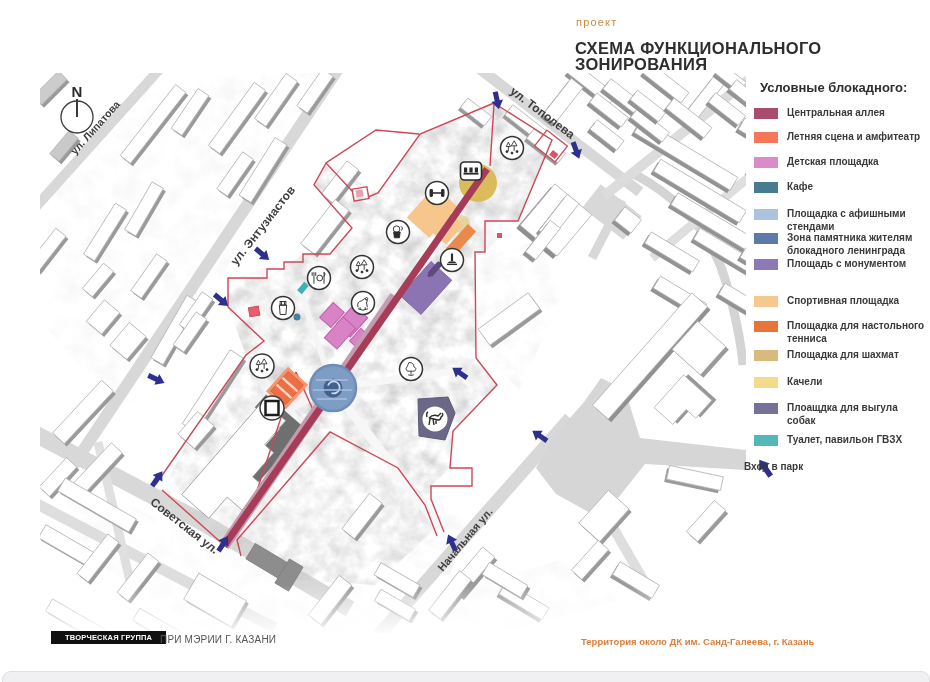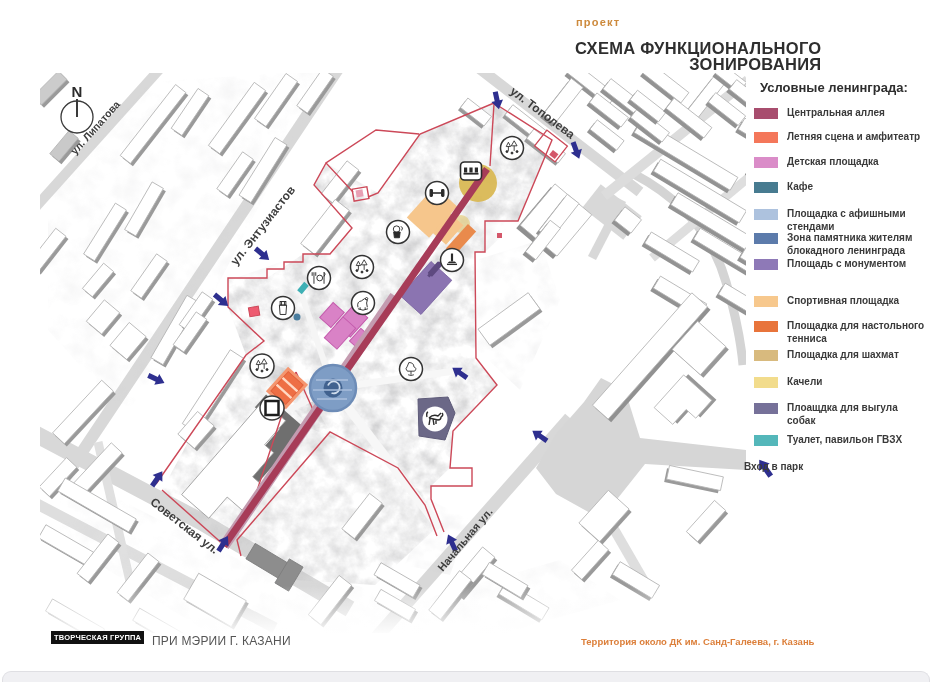--- a/index.html
+++ b/index.html
@@ -787,25 +787,25 @@
 
 <text x="0" y="0" transform="translate(540,116) rotate(37)" text-anchor="middle" font-size="12" font-weight="bold" fill="#3d3d3d" font-family="Liberation Sans, sans-serif">ул. Тополева</text>
 
 <text x="0" y="0" transform="translate(182,529) rotate(38)" text-anchor="middle" font-size="12" font-weight="bold" fill="#3d3d3d" font-family="Liberation Sans, sans-serif">Советская ул.</text>
 
 <text x="0" y="0" transform="translate(468,542) rotate(-50)" text-anchor="middle" font-size="11" font-weight="bold" fill="#3d3d3d" font-family="Liberation Sans, sans-serif">Начальная ул.</text>
 
 <rect x="40" y="586" width="706" height="48" fill="url(#fadeb)" opacity="0.95"></rect>
 </svg>
 
-<div class="abs" style="left:576px;top:16px;font-size:11px;font-weight:bold;letter-spacing:1.2px;color:#cd8a3d;">проект</div>
-
-<div class="abs" style="left:575px;top:40px;font-size:16.5px;font-weight:bold;letter-spacing:0.3px;color:#2e2e2e;line-height:16px;text-align:right;">СХЕМА ФУНКЦИОНАЛЬНОГО<br>ЗОНИРОВАНИЯ</div>
-
-<div class="abs" style="left:760px;top:80px;font-size:13px;font-weight:bold;color:#2e2e2e;">Условные ленинграда:</div>
+<div class="abs" style="left:576px;top:16px;font-size:11px;font-weight:normal;letter-spacing:1.2px;color:#cd8a3d;">проект</div>
+
+<div class="abs" style="left:575px;top:40px;font-size:16.5px;font-weight:bold;letter-spacing:0.3px;color:#2e2e2e;line-height:16px;">СХЕМА ФУНКЦИОНАЛЬНОГО<br>ЗОНИРОВАНИЯ</div>
+
+<div class="abs" style="left:760px;top:80px;font-size:13px;font-weight:bold;color:#2e2e2e;">Условные блокадного:</div>
 
 <div class="abs" style="left:754px;top:108px;width:24px;height:11px;background:#a84d6e;"></div>
 
 <div class="abs" style="left:787px;top:107px;width:150px;font-size:10px;font-weight:bold;color:#3a3a3a;line-height:12.5px;white-space:nowrap;">Центральная аллея</div>
 
 <div class="abs" style="left:754px;top:132px;width:24px;height:11px;background:#f4775a;"></div>
 
 <div class="abs" style="left:787px;top:131px;width:150px;font-size:10px;font-weight:bold;color:#3a3a3a;line-height:12.5px;white-space:nowrap;">Летняя сцена и амфитеатр</div>
 
 <div class="abs" style="left:754px;top:157px;width:24px;height:11px;background:#da8cc8;"></div>
@@ -853,20 +853,20 @@
 <div class="abs" style="left:787px;top:434px;width:150px;font-size:10px;font-weight:bold;color:#3a3a3a;line-height:12.5px;white-space:nowrap;">Туалет, павильон ГВЗХ</div>
 
 <svg class="abs" style="left:752px;top:455px" width="28" height="26" viewBox="0 0 28 26">
       <g transform="translate(13,13) rotate(-35)">
         <path d="M0,-10 L6.5,-1 L2.8,-1 L2.8,10 L-2.8,10 L-2.8,-1 L-6.5,-1 Z" fill="#2e2f8f"></path>
       </g>
     </svg>
 
 <div class="abs" style="left:744px;top:461px;font-size:10px;font-weight:bold;color:#3a3a3a;">Вход в парк</div>
 
-<div class="abs" style="left:51px;top:631px;background:#111;color:#fff;font-size:7.5px;font-weight:bold;padding:2px 3px;letter-spacing:0.2px;">ТВОРЧЕСКАЯ ГРУППА</div>
-
-<div class="abs" style="left:152px;top:634px;font-size:12px;color:#555;letter-spacing:0.2px;">ПРИ МЭРИИ Г. КАЗАНИ</div>
+<div class="abs" style="left:51px;top:631px;background:#111;color:#fff;font-size:7.5px;font-weight:bold;padding:2px 14px;letter-spacing:0.2px;">ТВОРЧЕСКАЯ ГРУППА</div>
+
+<div class="abs" style="left:160px;top:634px;font-size:10px;color:#555;letter-spacing:0.2px;">ПРИ МЭРИИ Г. КАЗАНИ</div>
 
 <div class="abs" style="left:575px;top:636px;font-size:9.5px;font-weight:bold;color:#dc7f3a;margin-left:6px;">Территория около ДК им. Санд-Галеева, г. Казань</div>
 
 <div class="abs" style="left:2px;top:671px;width:926px;height:11px;background:#f0f0f3;border:1px solid #dfdfe3;border-bottom:none;border-radius:9px 9px 0 0;"></div>
 
 </div>
 </body></html>

